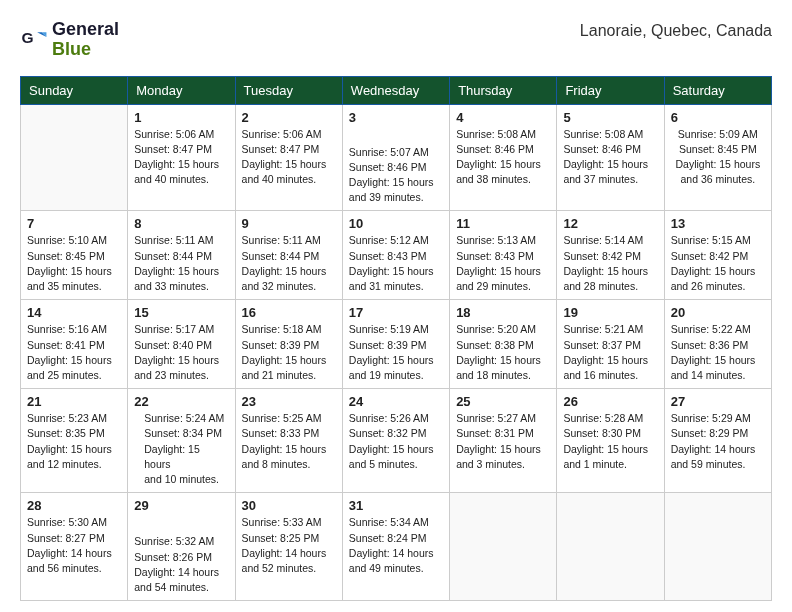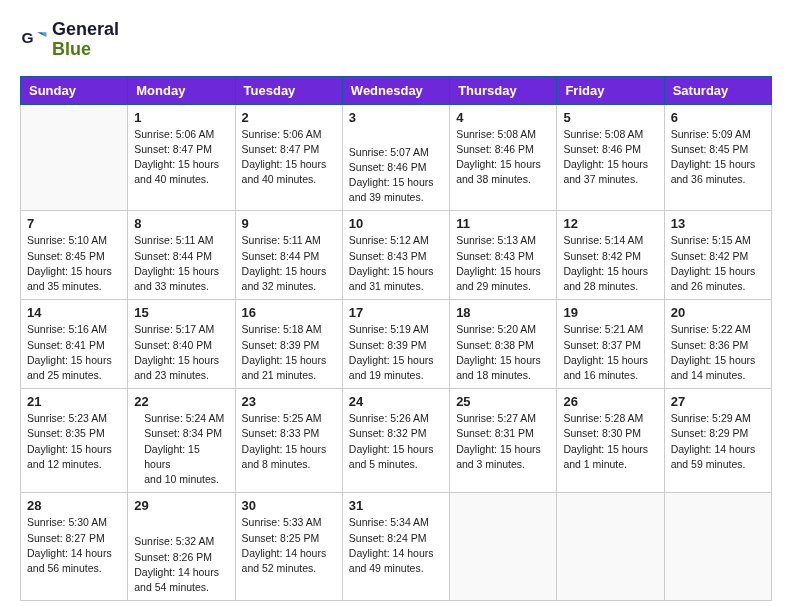--- a/index.html
+++ b/index.html
@@ -45,26 +45,26 @@
       font-size: 16px;
       color: #333;
       margin-top: 2px;
     }
     table {
       width: 100%;
       border-collapse: collapse;
       border: 1px solid #ccc;
     }
     th {
-      background-color: #6d28d9;
+      background-color: #14532d;
       color: #fff;
       text-align: left;
       padding: 6px 8px;
       font-size: 13px;
-      font-weight: bold;
+      font-weight: normal;
       border: 1px solid #1558a0;
     }
     td {
       border: 1px solid #ccc;
       vertical-align: top;
       padding: 5px 6px;
       font-size: 10.5px;
       color: #222;
       width: calc(100% / 7);
       min-height: 80px;
@@ -97,20 +97,21 @@
       <polygon points="28,8 34,14 34,8" fill="#4a9de0"></polygon>
     </svg>
     <div>
       <div class="logo-text">
         <span>General</span><br>
         <span class="logo-blue">Blue</span>
       </div>
     </div>
   </div>
   <div class="title-section">
+    <div class="location-title">Lanoraie, Quebec, Canada</div>
   </div>
 </div>
 
 <table>
   <thead>
     <tr>
       <th>Sunday</th>
       <th>Monday</th>
       <th>Tuesday</th>
       <th>Wednesday</th>
@@ -152,21 +153,21 @@
         </td>
         <td>
           <span class="day-number">5</span>
           <div class="day-info" style="white-space: pre-line;">Sunrise: 5:08 AM
 Sunset: 8:46 PM
 Daylight: 15 hours
 and 37 minutes.</div>
         </td>
         <td>
           <span class="day-number">6</span>
-          <div class="day-info" style="white-space: pre-line;">Sunrise: 5:09 AM
+          <div class="day-info" style="white-space: pre-line; text-align: center;">Sunrise: 5:09 AM
 Sunset: 8:45 PM
 Daylight: 15 hours
 and 36 minutes.</div>
         </td>
       </tr>
       <tr class="week-row">
         <td>
           <span class="day-number">7</span>
           <div class="day-info" style="white-space: pre-line;">Sunrise: 5:10 AM
 Sunset: 8:45 PM

